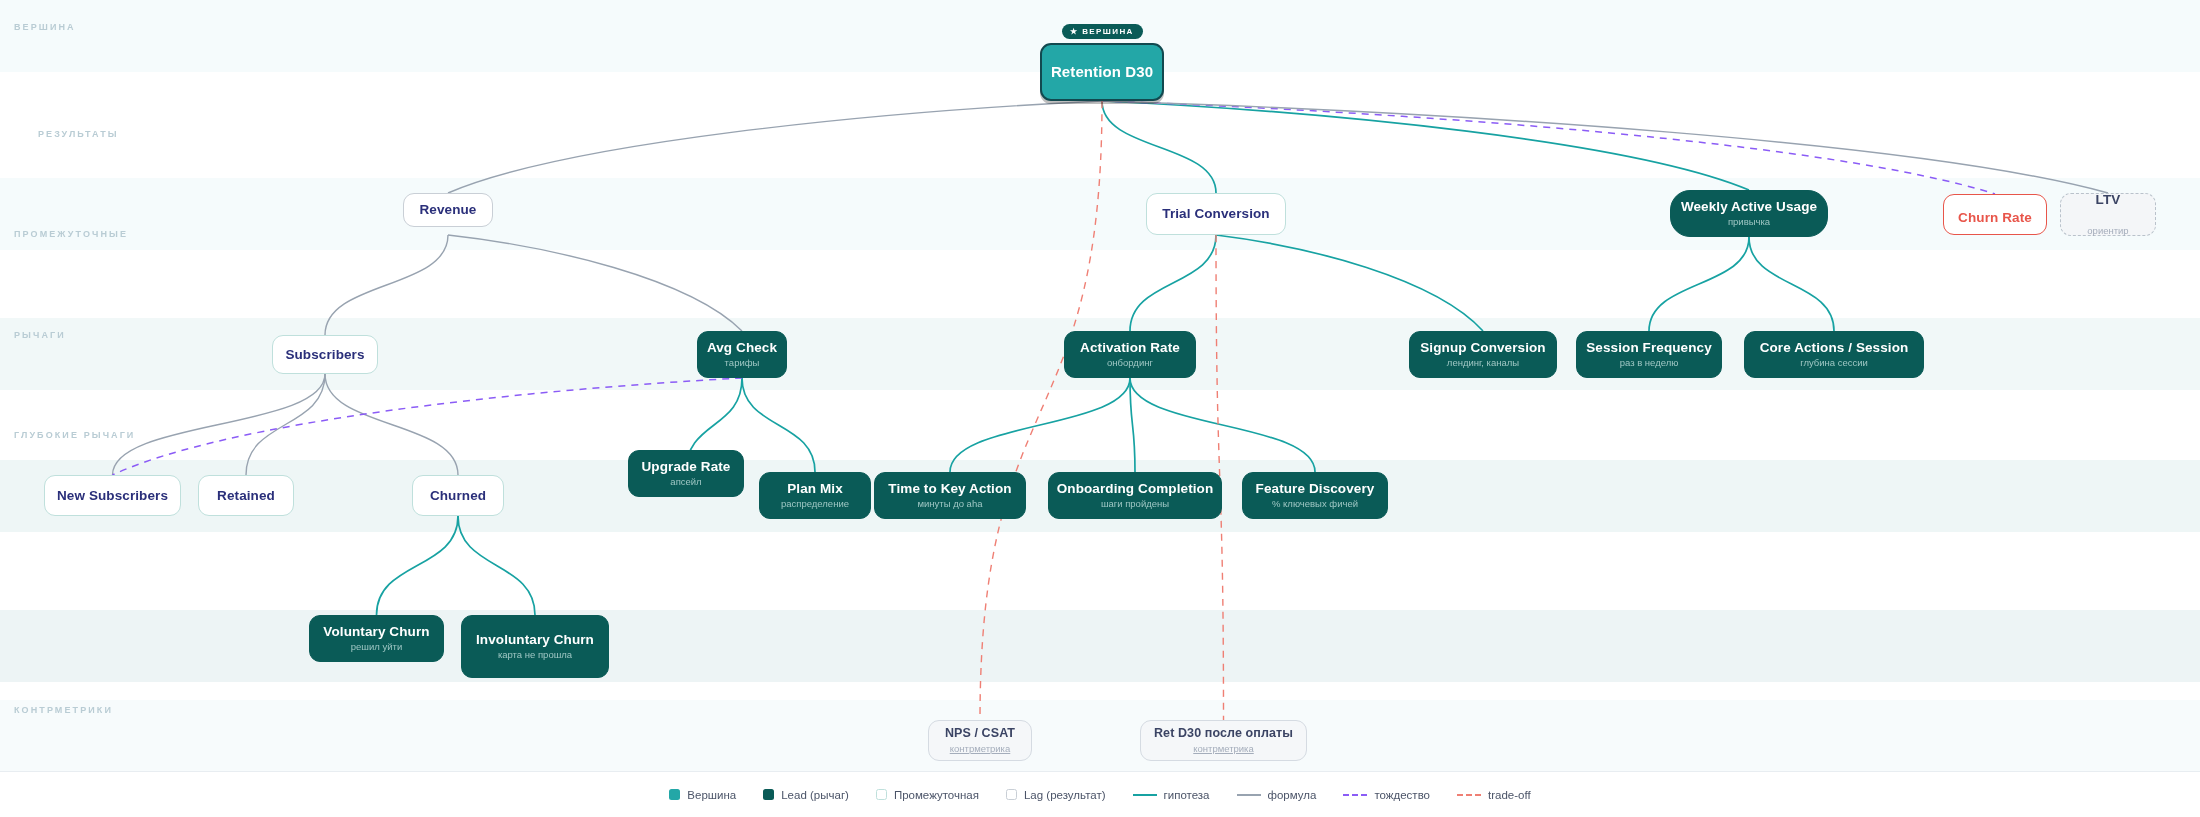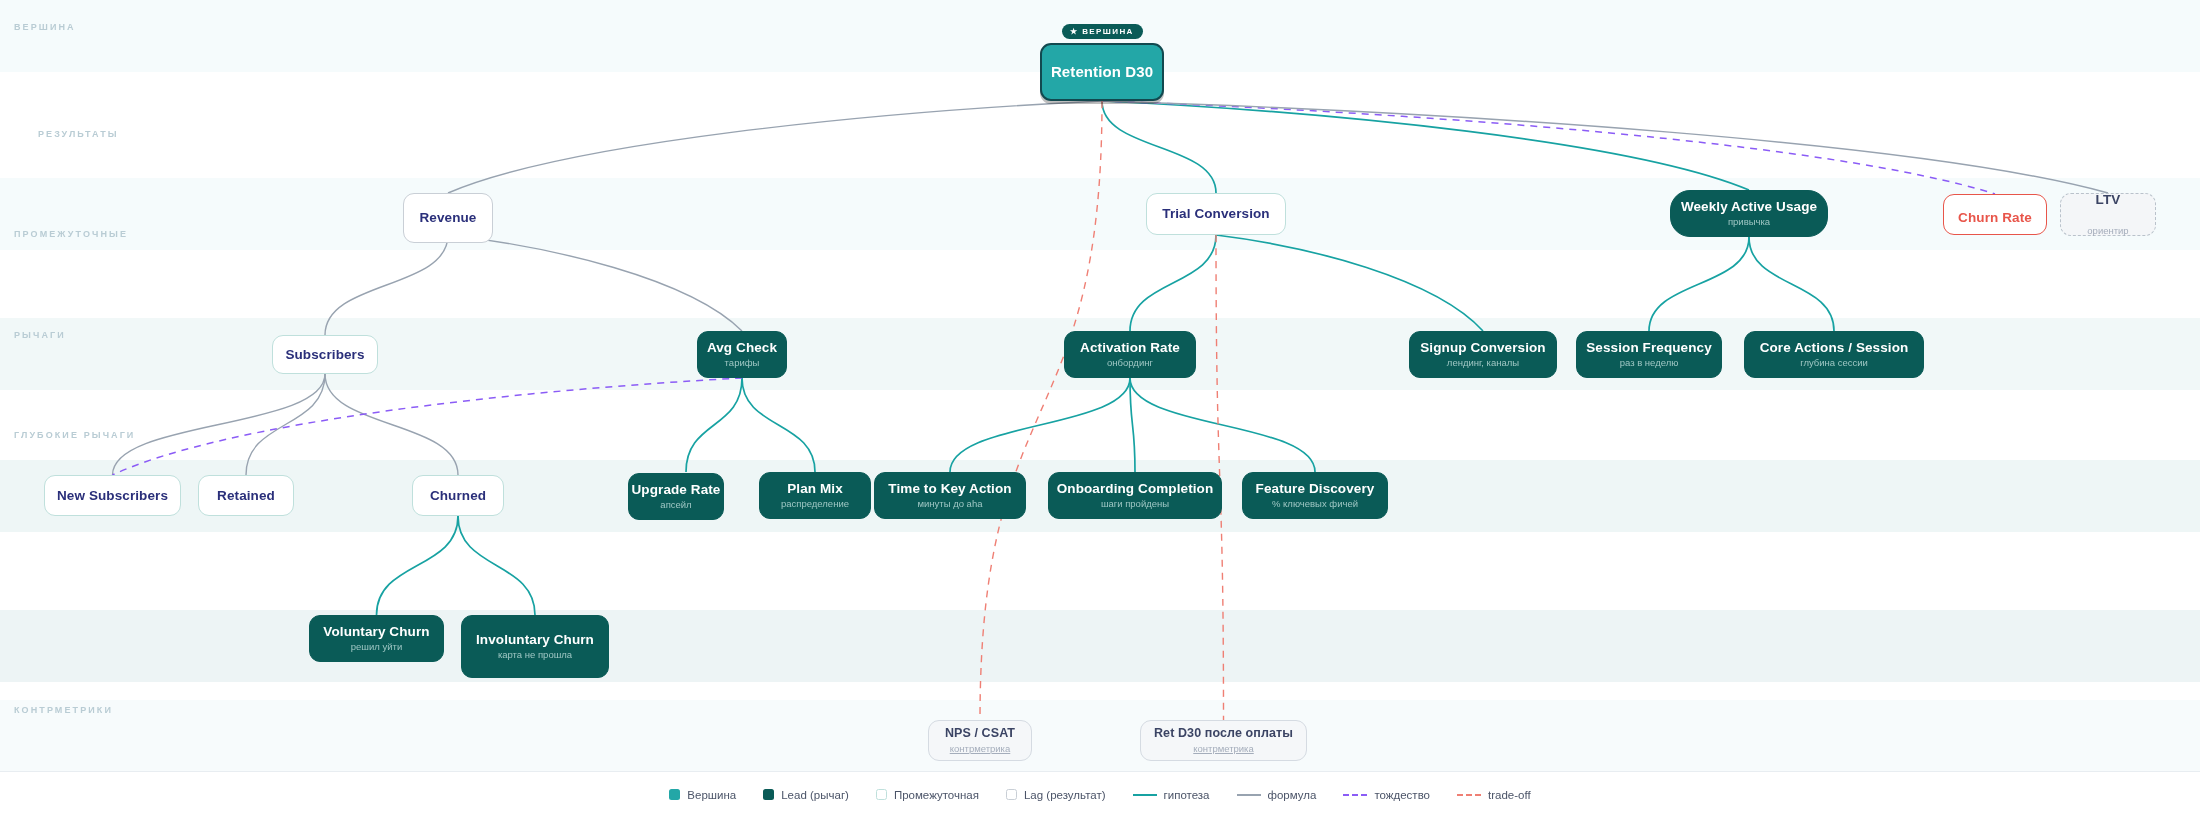--- a/index.html
+++ b/index.html
@@ -132,21 +132,21 @@
       <path d="M 458 516 C 458 570.45, 376.5 560.55, 376.5 615" fill="none" stroke="#17A2A2" stroke-width="1.7"></path>
       <path d="M 458 516 C 458 570.45, 535 560.55, 535 615" fill="none" stroke="#17A2A2" stroke-width="1.7"></path>
       <path d="M 742 378 C 521.675 389.64, 225.81 421.65, 112.5 475" fill="none" stroke="#8B5CF6" stroke-width="1.5" stroke-dasharray="7 6"></path>
       <path d="M 1216 235 C 1216 501.75, 1223.5 453.25, 1223.5 720" fill="none" stroke="#ef7f74" stroke-width="1.4" stroke-dasharray="7 6"></path>
     </svg>
 
   <div id="nodes">
       <div class="node n-top" style="left: 1040px; top: 43px; width: 124px; height: 58px;">
         <div class="ttl">Retention D30</div>
       </div>
-      <div class="node n-lag" style="left: 403px; top: 193px; width: 90px; height: 50px;">
+      <div class="node n-lag" style="left: 403px; top: 193px; width: 90px; height: 34px;">
         <div class="ttl">Revenue</div>
       </div>
       <div class="node n-mid" style="left: 1146px; top: 193px; width: 140px; height: 42px;">
         <div class="ttl">Trial Conversion</div>
       </div>
       <div class="node n-lead" style="left: 1670px; top: 190px; width: 158px; height: 47px; border-radius: 20px;">
         <div class="ttl">Weekly Active Usage</div>
         <div class="sub">привычка</div>
       </div>
       <div class="node n-danger" style="left: 1943px; top: 194px; width: 104px; height: 41px;">
@@ -181,21 +181,21 @@
       </div>
       <div class="node n-mid" style="left: 44px; top: 475px; width: 137px; height: 41px;">
         <div class="ttl">New Subscribers</div>
       </div>
       <div class="node n-mid" style="left: 198px; top: 475px; width: 96px; height: 41px;">
         <div class="ttl">Retained</div>
       </div>
       <div class="node n-mid" style="left: 412px; top: 475px; width: 92px; height: 41px;">
         <div class="ttl">Churned</div>
       </div>
-      <div class="node n-lead" style="left: 628px; top: 473px; width: 96px; height: 47px;">
+      <div class="node n-lead" style="left: 628px; top: 450px; width: 116px; height: 47px;">
         <div class="ttl">Upgrade Rate</div>
         <div class="sub">апсейл</div>
       </div>
       <div class="node n-lead" style="left: 759px; top: 472px; width: 112px; height: 47px;">
         <div class="ttl">Plan Mix</div>
         <div class="sub">распределение</div>
       </div>
       <div class="node n-lead" style="left: 874px; top: 472px; width: 152px; height: 47px;">
         <div class="ttl">Time to Key Action</div>
         <div class="sub">минуты до aha</div>

